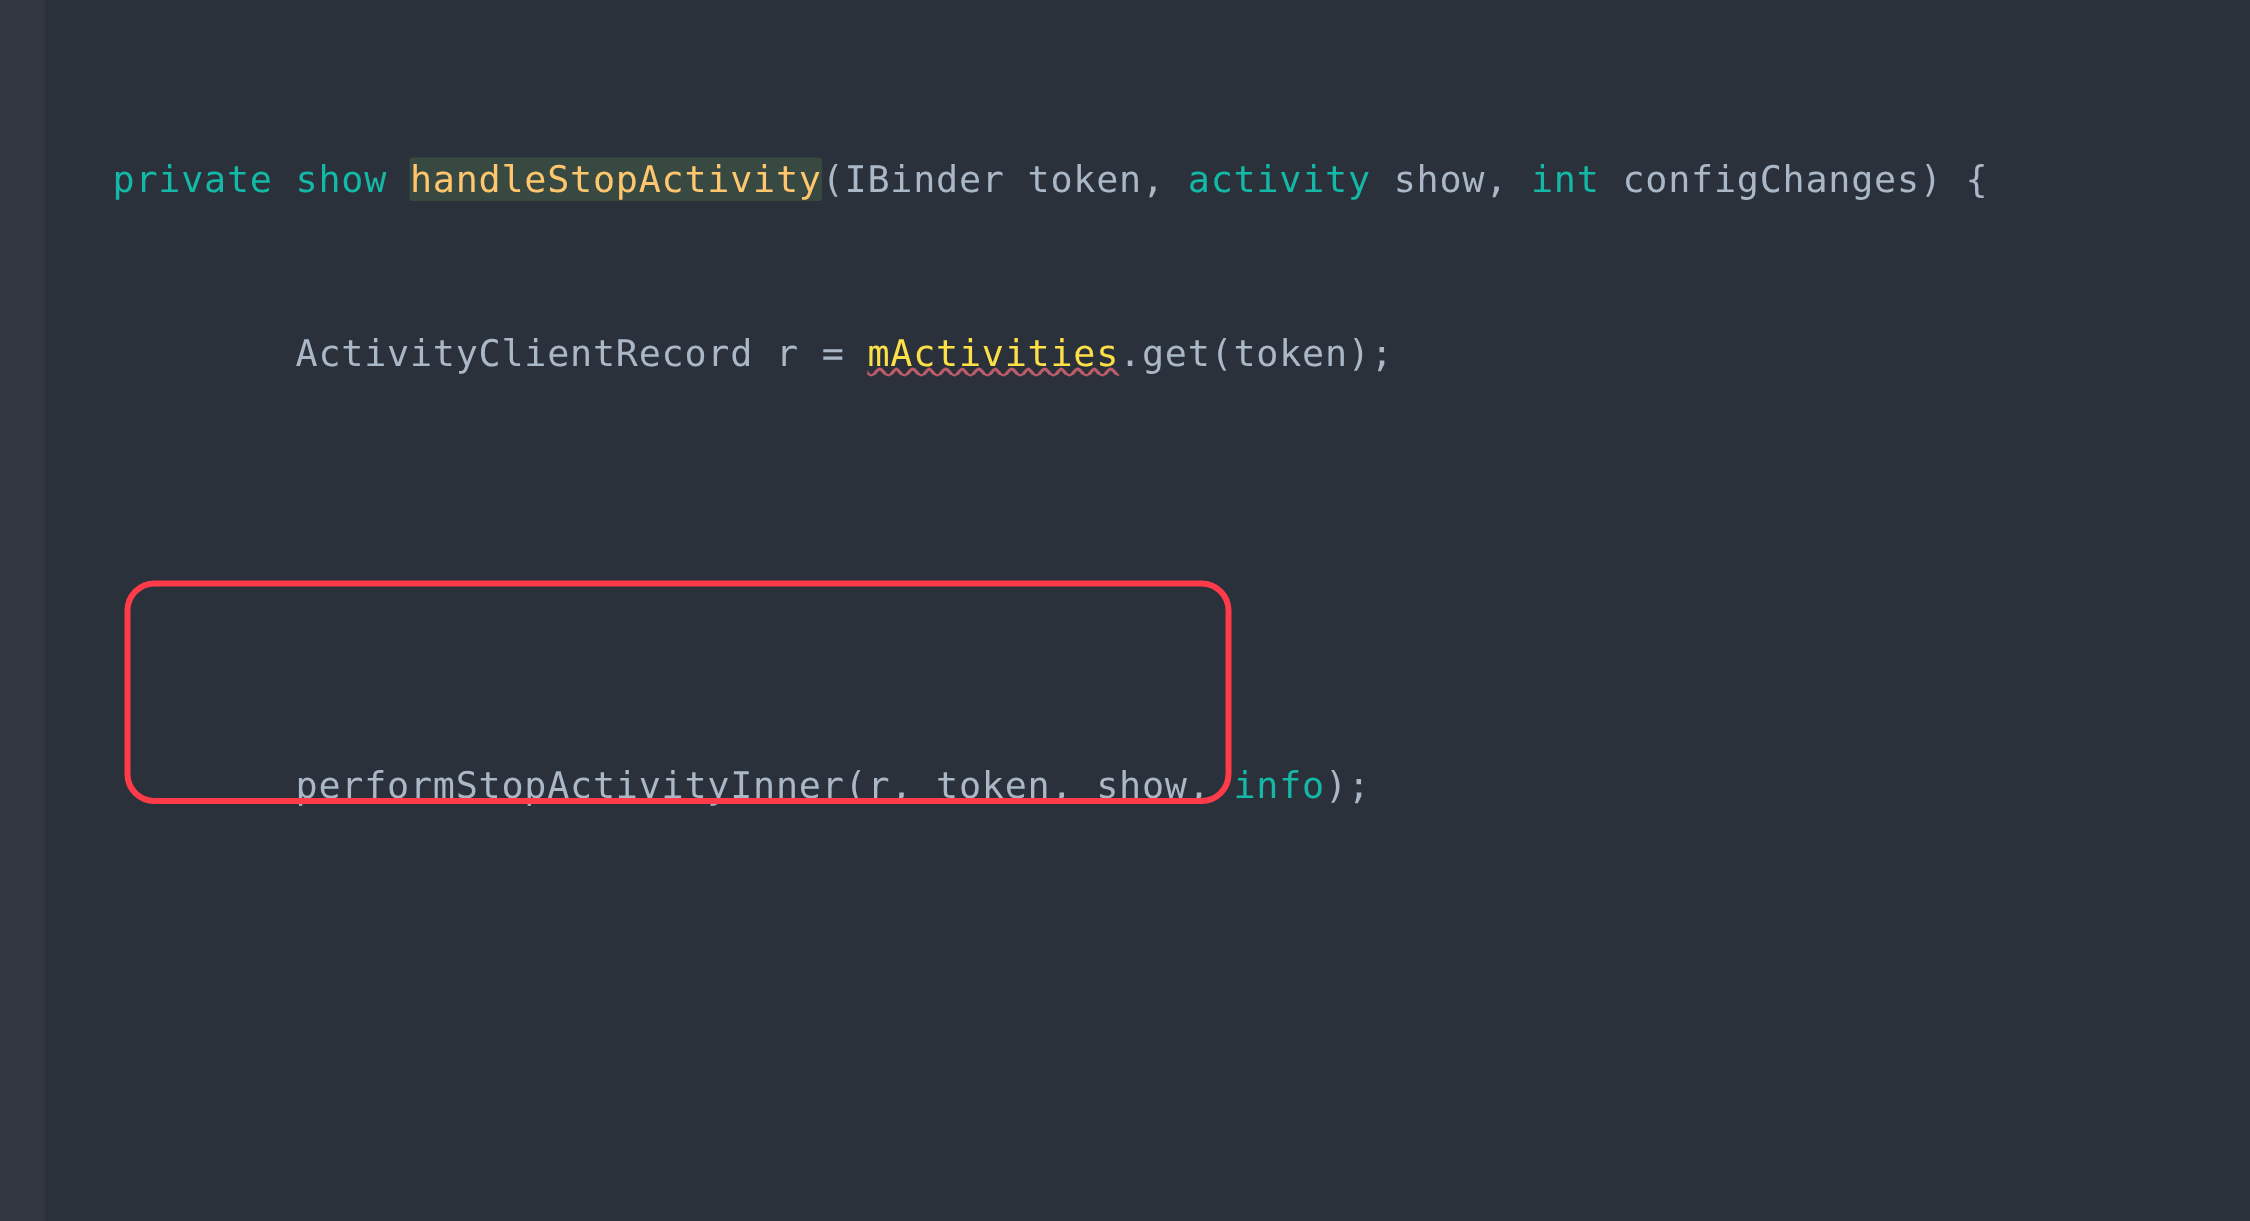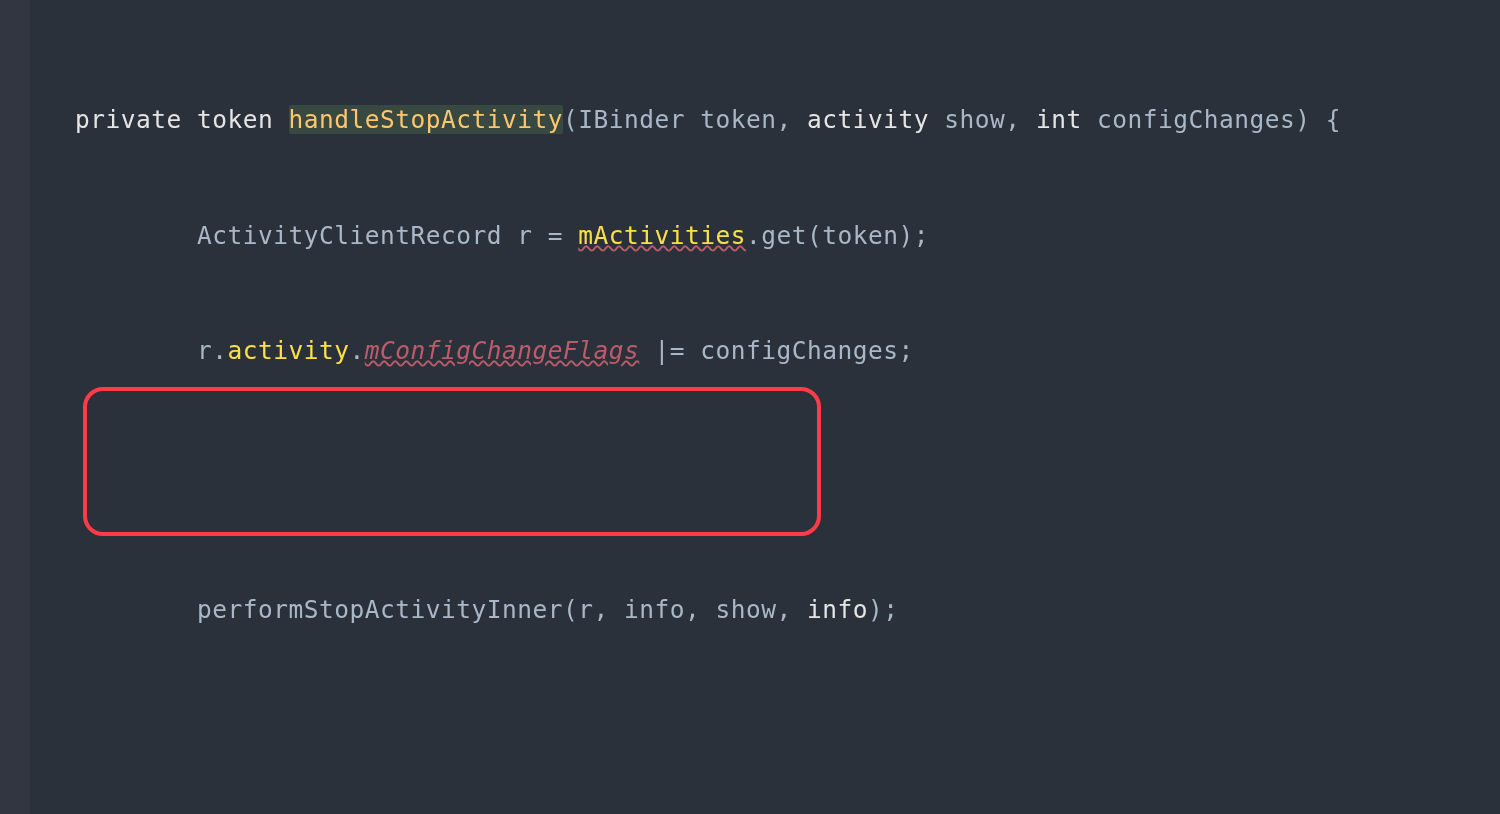--- a/index.html
+++ b/index.html
@@ -26,49 +26,48 @@
     top: 0;
     width: 30px;
     height: 814px;
     background: #313640;
   }
   .code-line {
     height: 28.8px;
     letter-spacing: 0.5px;
   }
   .blank-line { height: 28.8px; }
-  .tok-kw      { color: #e5e5e5; text-align: center; }          
+  .tok-kw      { color: #14b8a6; text-align: center; }          
   .tok-method  { color: #ffc66d; background: #384941; border-radius:2px;text-align:right; }  
   .tok-field   { color: #fde047; }  
   .tok-err     { color: #bc5c6a; font-style: italic; }          
   .tok-squig   { text-decoration: underline wavy #bc5c6a; text-decoration-thickness: 1.5px; }
   .highlight-box {
     position: absolute;
     border: 4px solid #ff3b4a;
     border-radius: 20px;
     pointer-events: none;
   }
 </style>
 </head>
 <body>
 
 <div class="gutter"></div>
 
 <div class="editor">
   
-  <div class="code-line"><span class="tok-kw">private</span><span> </span><span class="tok-kw">token</span><span> </span><span class="tok-method">handleStopActivity</span><span>(IBinder token, </span><span class="tok-kw">activity</span><span> show, </span><span class="tok-kw">int</span><span> configChanges) {</span></div>
+  <div class="code-line"><span class="tok-kw">private</span><span> </span><span class="tok-kw">show</span><span> </span><span class="tok-method">handleStopActivity</span><span>(IBinder token, </span><span class="tok-kw">activity</span><span> show, </span><span class="tok-kw">int</span><span> configChanges) {</span></div>
   
   <div class="code-line"><span>        ActivityClientRecord r = </span><span class="tok-field tok-squig">mActivities</span><span>.get(token);</span></div>
   
-  <div class="code-line"><span>        r.</span><span class="tok-field">activity</span><span>.</span><span class="tok-err tok-squig">mConfigChangeFlags</span><span> |= configChanges;</span></div>
   
   <div class="blank-line"></div>
   
   
-  <div class="code-line"><span>        performStopActivityInner(r, info, show, </span><span class="tok-kw">info</span><span>);</span></div>
+  <div class="code-line"><span>        performStopActivityInner(r, token, show, </span><span class="tok-kw">info</span><span>);</span></div>
   
   <div class="blank-line"></div>
   
   
   
   
   
   
   
   

